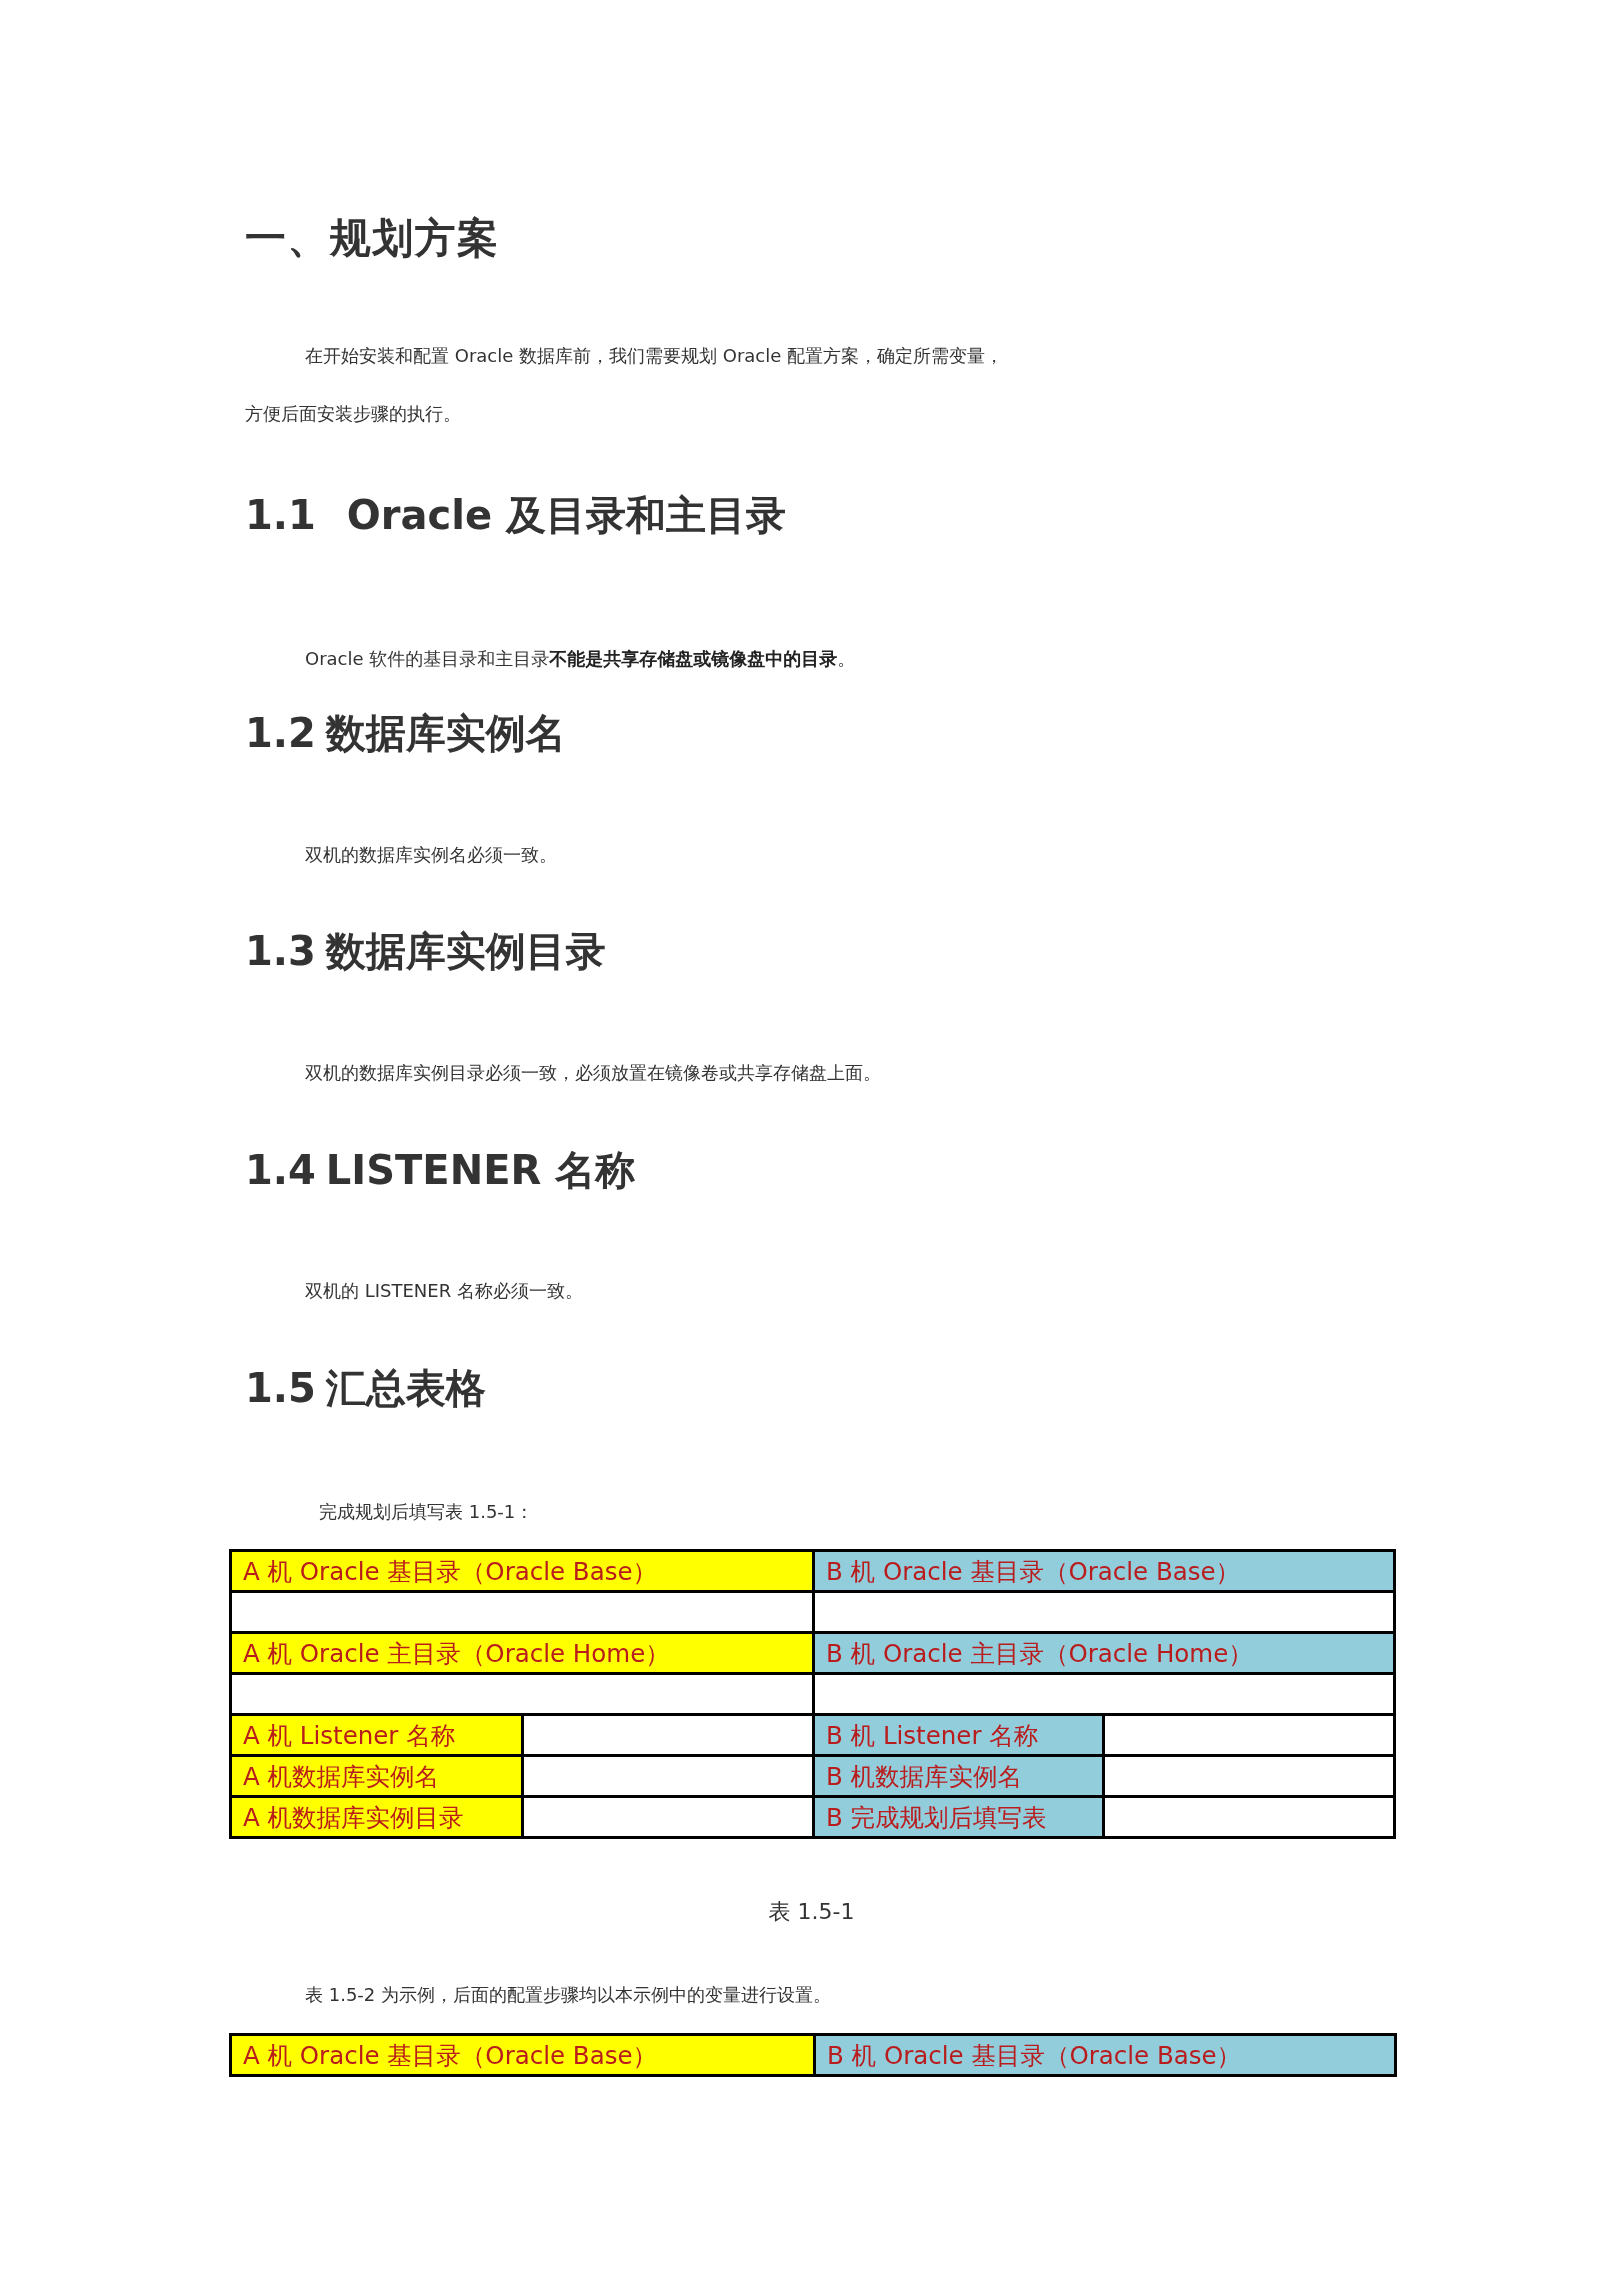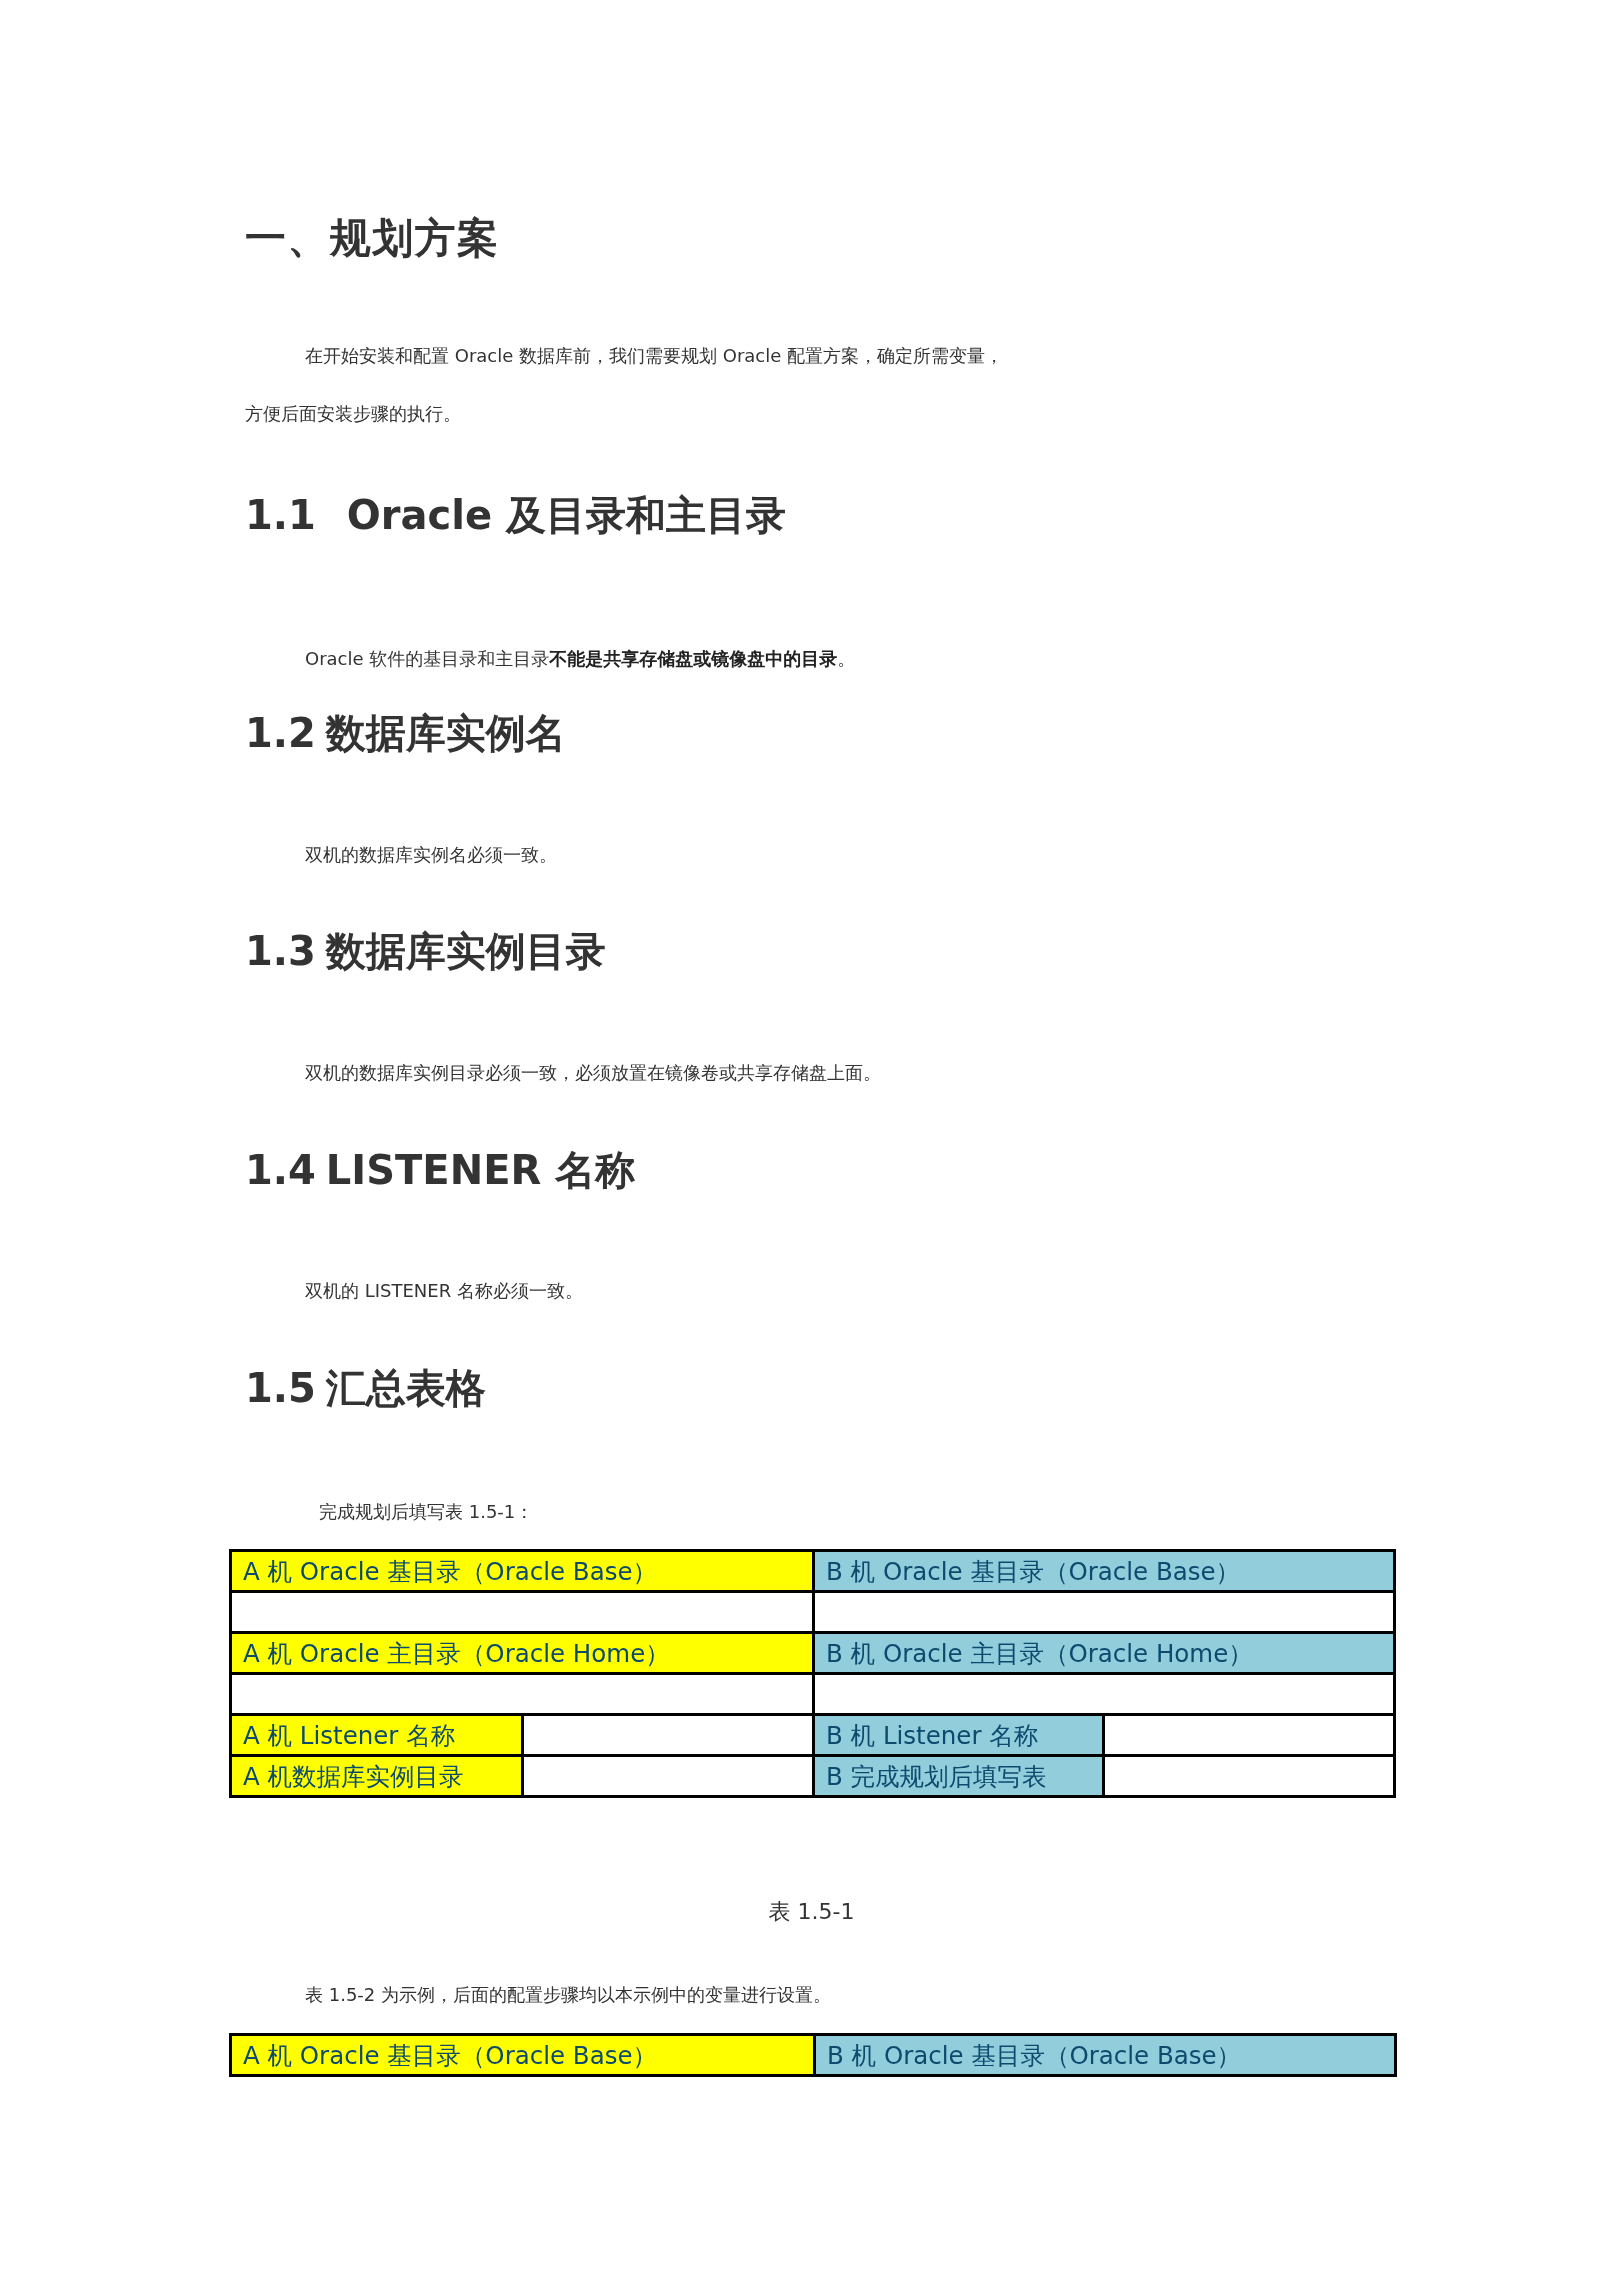--- a/index.html
+++ b/index.html
@@ -18,21 +18,21 @@
     .indent { left: 305px; }
     .caption { font-size: 22px; line-height: 30px; }
 
     table.grid {
       position: absolute; left: 229px; width: 1164px;
       border-collapse: collapse; table-layout: fixed;
     }
     table.grid td {
       border: 3.4px solid #000000; height: 38px; padding: 0 11px;
       font-family: "DejaVu Sans", "Liberation Sans", sans-serif;
-      font-size: 24.5px; color: #0c4a6e; white-space: nowrap; overflow: hidden;
+      font-size: 24.5px; color: #b91c1c; white-space: nowrap; overflow: hidden;
       vertical-align: middle;
     }
     td.a { background: #ffff00; }
     td.b { background: #92cddc; }
     td.empty { background: #ffffff; }
   </style>
 </head>
 <body>
 
 <div class="abs h1">一、规划方案</div>
@@ -91,20 +91,26 @@
     <td class="empty" colspan="2"></td>
     <td class="empty" colspan="2"></td>
   </tr>
   <tr>
     <td class="a">A 机 Listener 名称</td>
     <td class="empty"></td>
     <td class="b">B 机 Listener 名称</td>
     <td class="empty"></td>
   </tr>
   <tr>
+    <td class="a">A 机数据库实例名</td>
+    <td class="empty"></td>
+    <td class="b">B 机数据库实例名</td>
+    <td class="empty"></td>
+  </tr>
+  <tr>
     <td class="a">A 机数据库实例目录</td>
     <td class="empty"></td>
     <td class="b">B 完成规划后填写表</td>
     <td class="empty"></td>
   </tr>
 </tbody>
   </table>
 
 <div class="abs caption" style="left:0; width:1623px; text-align:center; top:1897px;">表 1.5-1</div>
 

